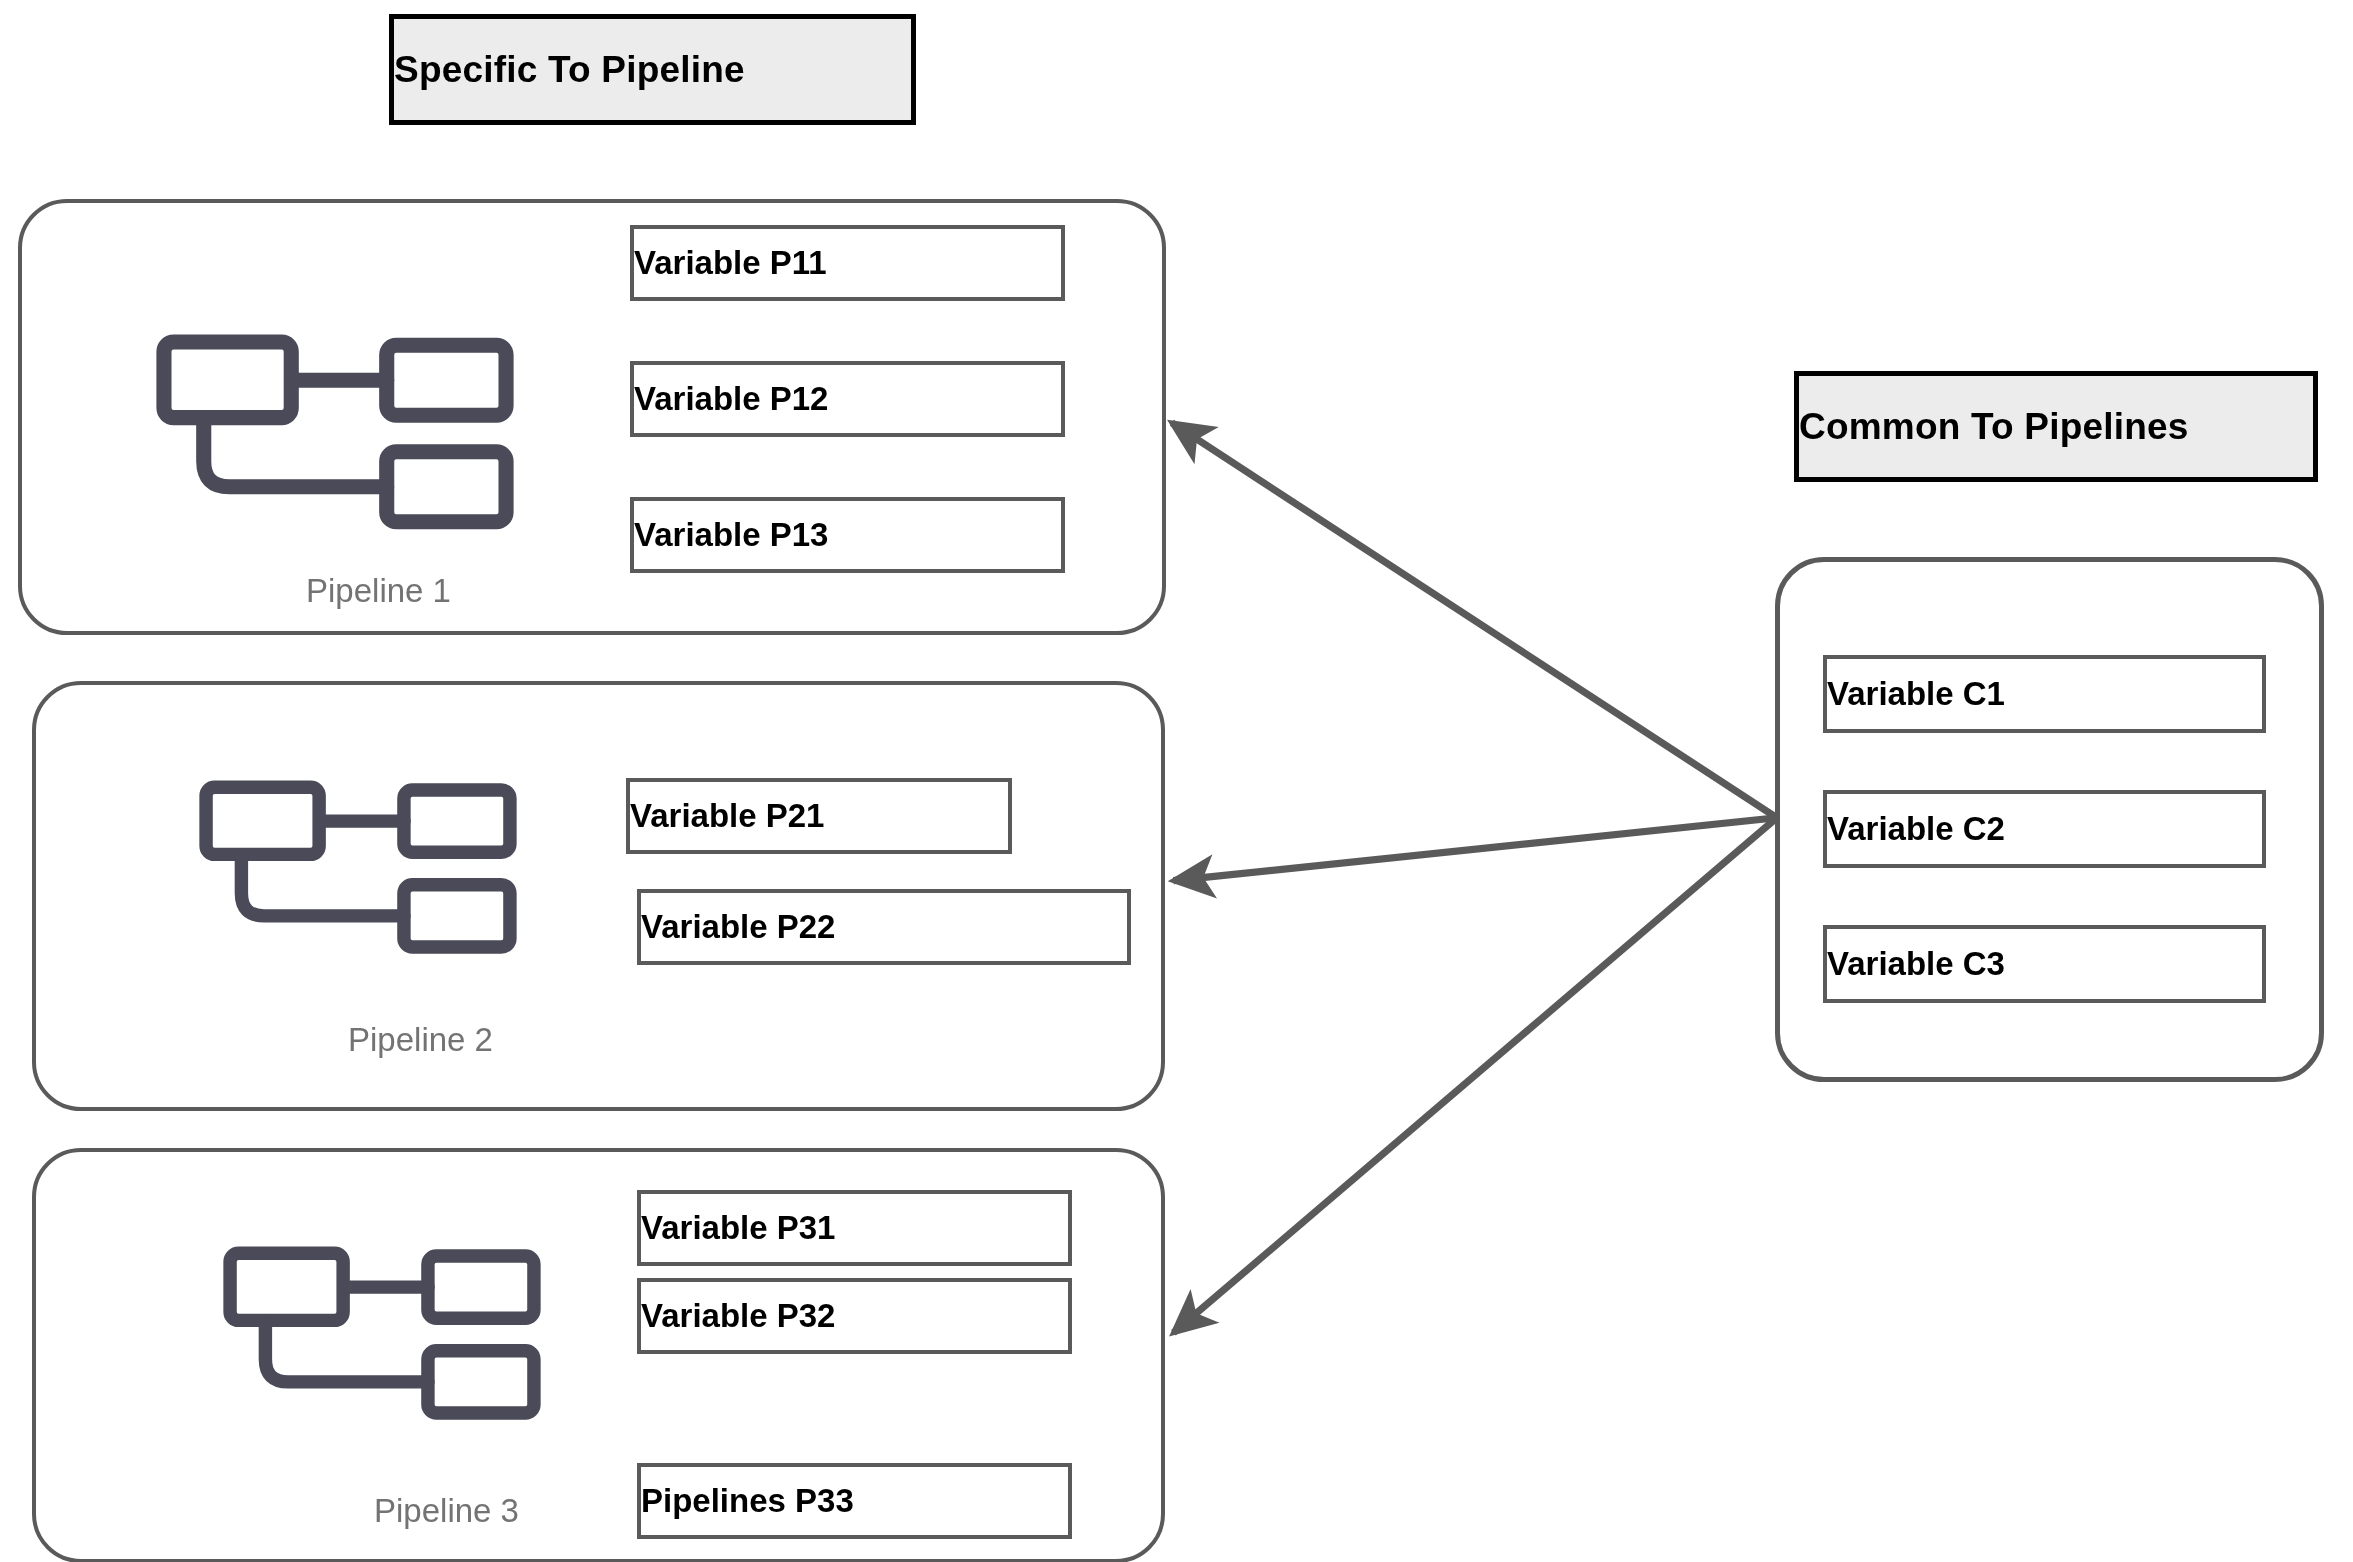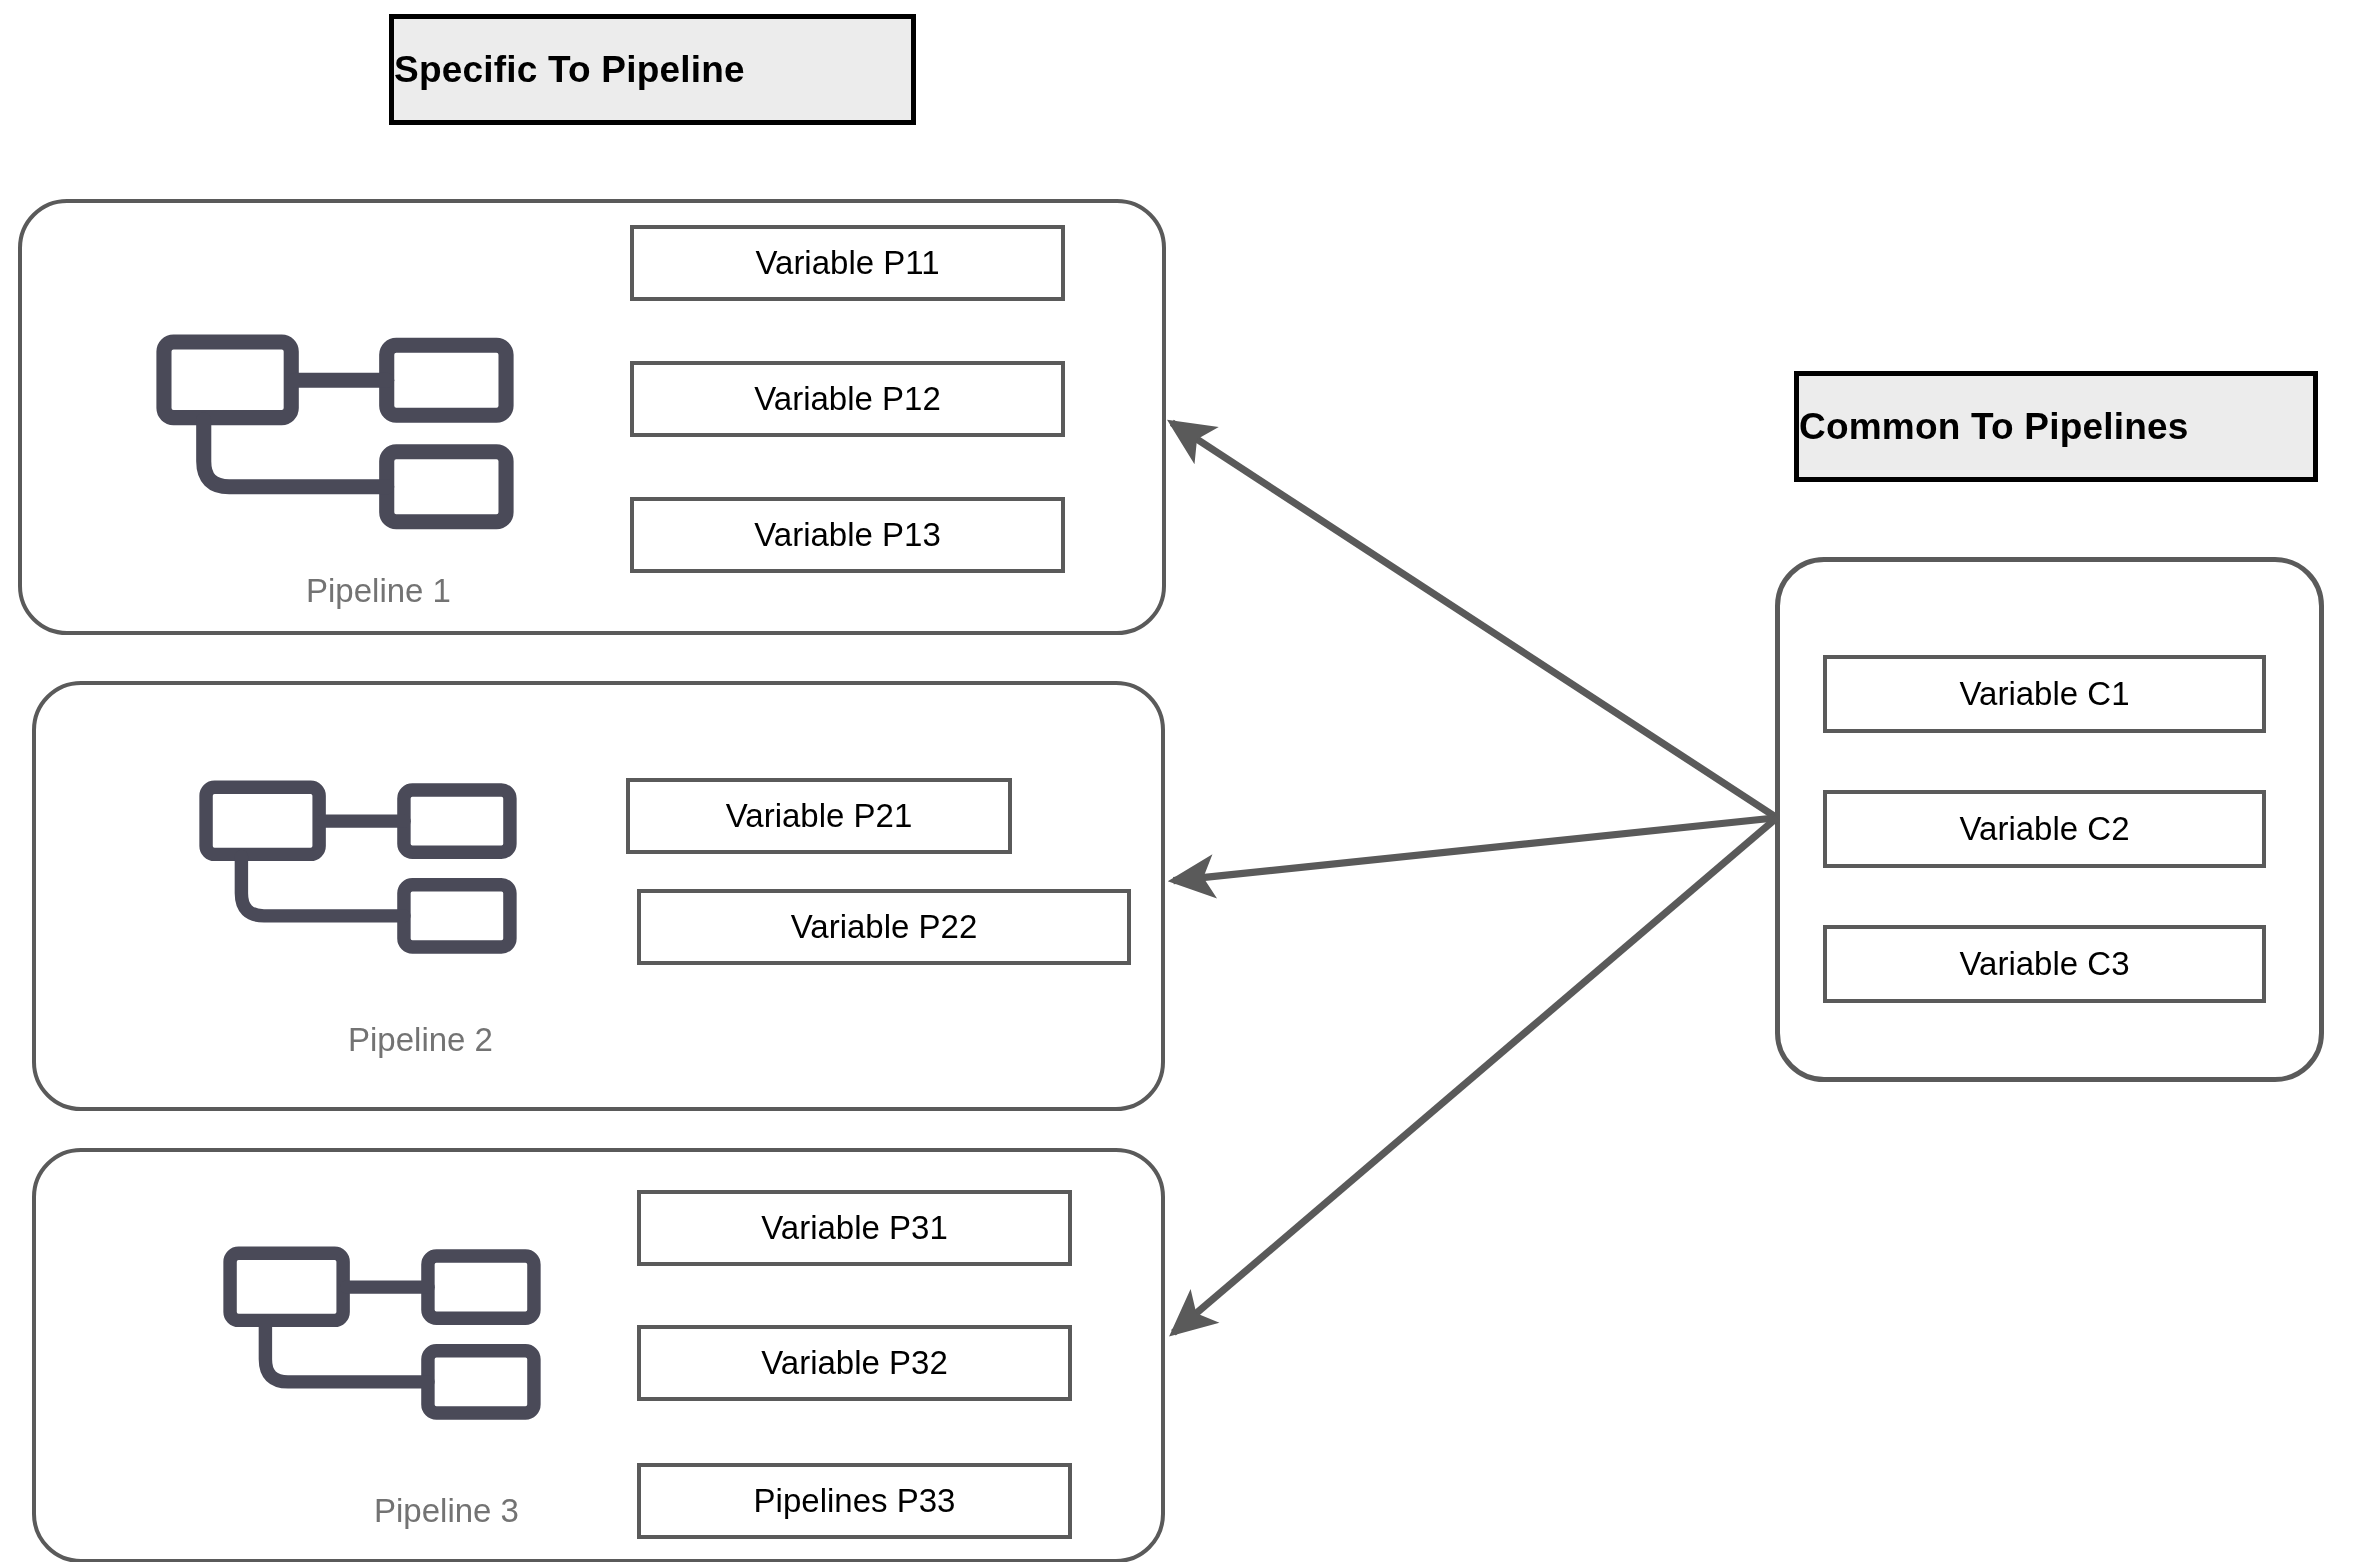--- a/index.html
+++ b/index.html
@@ -50,23 +50,23 @@
   }
 
   
   .var-box {
     position: absolute;
     box-sizing: border-box;
     background: #ffffff;
     border: 4.8px solid #5a5a5a;
     display: flex;
     align-items: center;
-    justify-content: center;
+    justify-content: flex-start;
     color: #000000;
-    font-weight: normal;
+    font-weight: bold;
   }
 
   
   .pipeline-label {
     position: absolute;
     color: #737373;
     font-weight: normal;
     white-space: nowrap;
   }
 
@@ -153,21 +153,21 @@
       <path d="M175 58 L290 58"></path>
       <path d="M60 108 L60 160 Q60 192 92 192 L290 192"></path>
     </g>
   </svg>
 
   <div class="pipeline-label" style="left:374px; top:1492px; font-size:33px;">Pipeline 3</div>
 
   <div class="var-box" style="left:637px; top:1190px; width:435px; height:76px; font-size:33px;">
     <span>Variable P31</span>
   </div>
-  <div class="var-box" style="left:637px; top:1325px; width:435px; height:76px; font-size:33px;">
+  <div class="var-box" style="left:637px; top:1278px; width:435px; height:76px; font-size:33px;">
     <span>Variable P32</span>
   </div>
   <div class="var-box" style="left:637px; top:1463px; width:435px; height:76px; font-size:33px;">
     <span>Pipelines P33</span>
   </div>
 
   <div class="common-card" style="left:1775px; top:557px; width:549px; height:525px;"></div>
 
   <div class="var-box" style="left:1823px; top:655px; width:443px; height:78px; font-size:33px;">
     <span>Variable C1</span>

